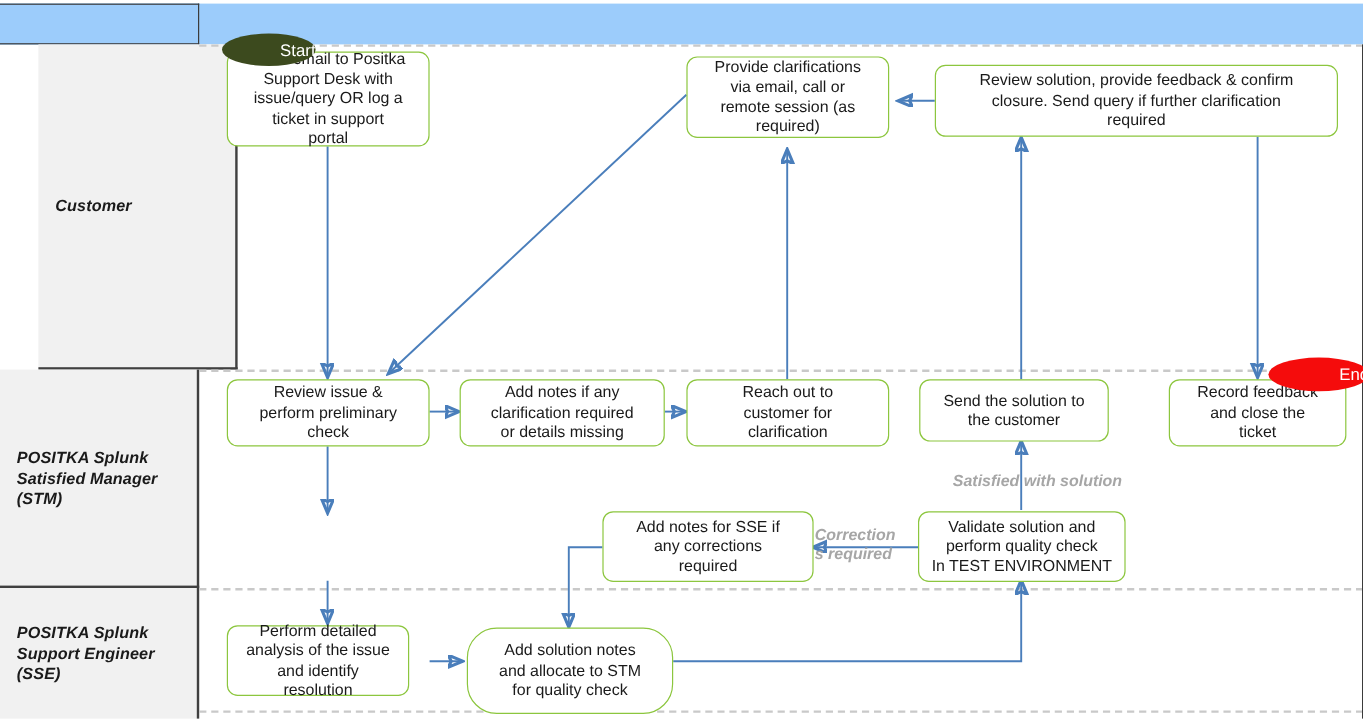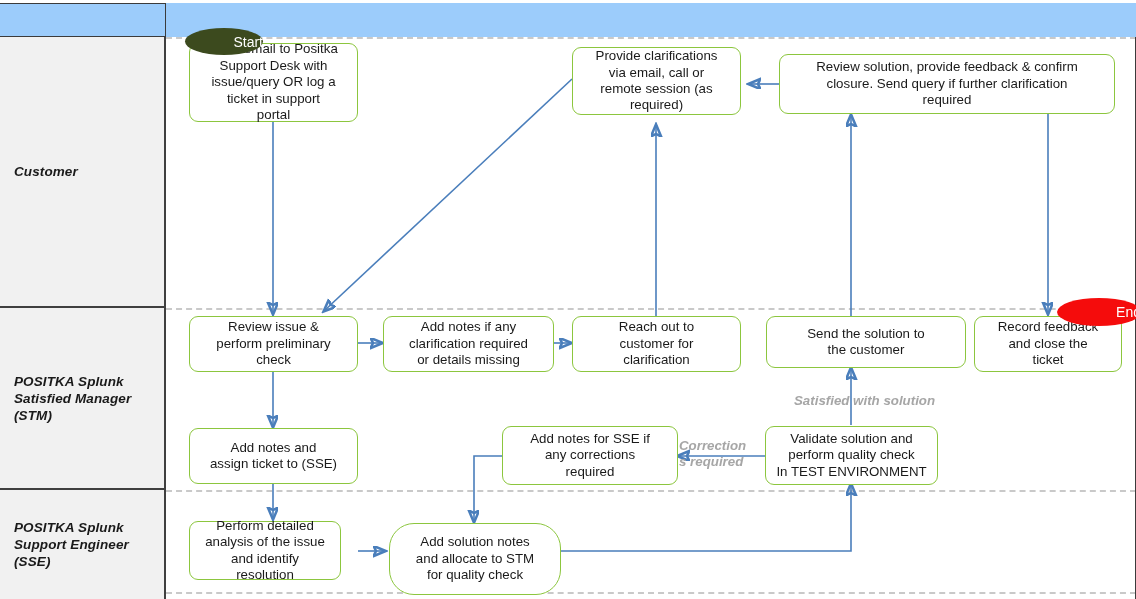--- a/index.html
+++ b/index.html
@@ -95,21 +95,21 @@
   svg.wires path,svg.wires line{fill:none;stroke:#4A7EBB;stroke-width:1.6;}
 </style>
 </head>
 <body>
 
 <div id="canvas">
 
   <div class="header-bar"></div>
   <div class="header-bar-left"></div>
 
-  <div class="lane-label-col" style="top:37px;height:271px;">
+  <div class="lane-label-col" style="top:37px;height:271px;margin-left:32px;">
     <div class="txt">Customer</div>
   </div>
   <div class="lane-label-col" style="top:308px;height:182px;">
     <div class="txt">POSITKA
 Splunk Satisfied
 Manager (STM)</div>
   </div>
   <div class="lane-label-col" style="top:490px;height:109px;border-bottom:none;">
     <div class="txt">POSITKA
 Splunk Support
@@ -192,35 +192,31 @@
 clarification required
 or details missing</span>
   </div>
 
   <div class="node" style="left:572px;top:316px;width:169px;height:56px;">
     <span>Reach out to
 customer for
 clarification</span>
   </div>
 
-  <div class="node" style="left:766px;top:316px;width:200px;height:52px;">
+  <div class="node" style="left:766px;top:316px;width:158px;height:52px;">
     <span>Send the solution to
 the customer</span>
   </div>
 
   <div class="node" style="left:974px;top:316px;width:148px;height:56px;">
     <span>Record feedback
 and close the
 ticket</span>
   </div>
 
-  <div class="node" style="left:189px;top:428px;width:169px;height:56px;">
-    <span>Add notes and
-assign ticket to (SSE)</span>
-  </div>
 
   <div class="node" style="left:502px;top:426px;width:176px;height:59px;">
     <span>Add notes for SSE if
 any corrections
 required</span>
   </div>
 
   <div class="node" style="left:765px;top:426px;width:173px;height:59px;">
     <span>Validate solution and
 perform quality check

